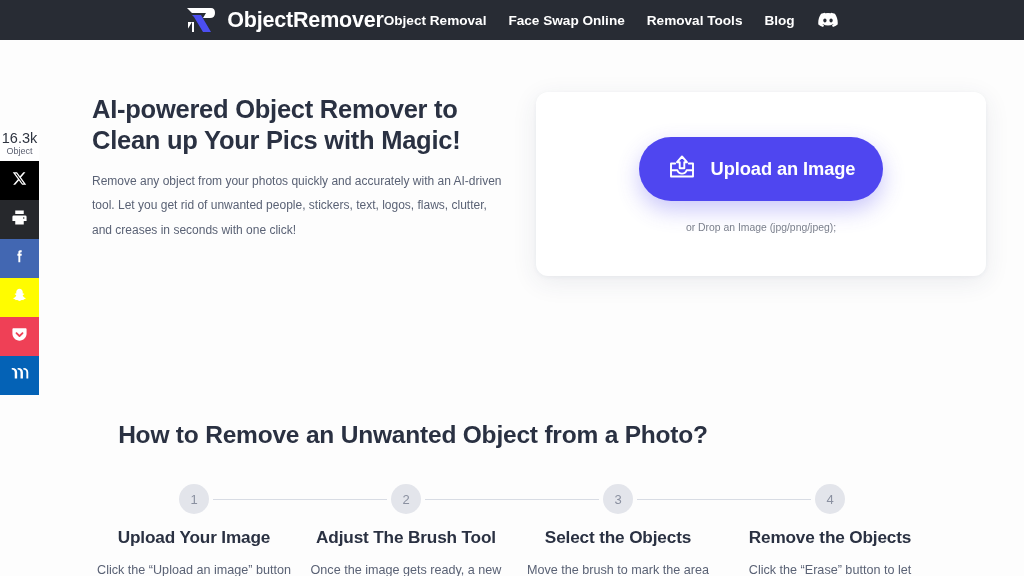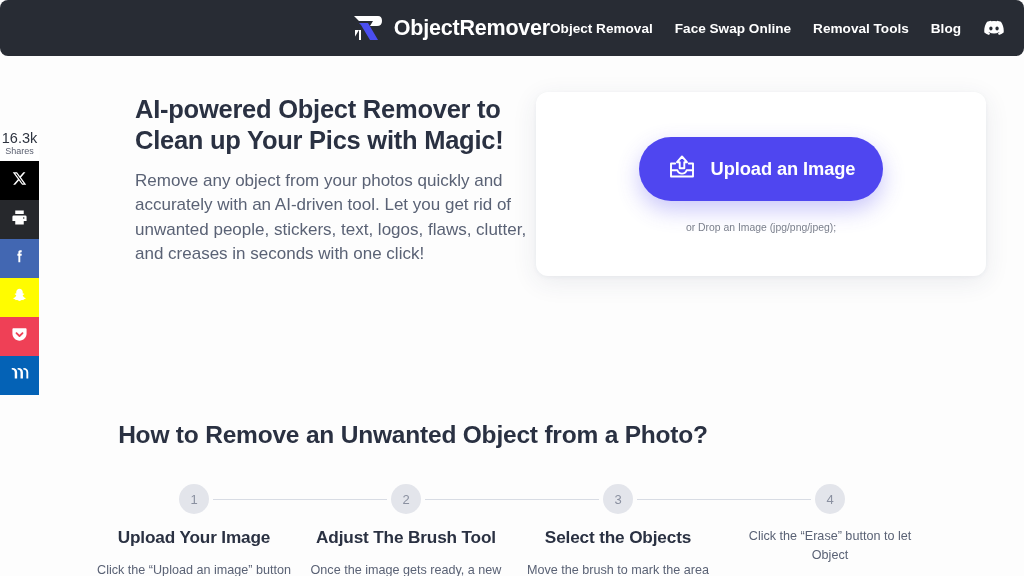--- a/index.html
+++ b/index.html
@@ -12,27 +12,26 @@
   #page {
     position: relative;
     width: 1024px; height: 576px;
     background: #fdfdfd;
     overflow: hidden;
   }
 
   
   .header {
     position: absolute; top: 0; left: 0;
-    width: 1024px; height: 56px;
+    width: 1024px; height: 40px;
     background: #282c34;
     display: flex;
     align-items: center;
-    justify-content: flex-end;
+    justify-content: center;
     padding: 0 14px 0 18px;
-    border-radius: 8px;
   }
   .brand {
     display: flex; align-items: center; gap: 9px;
   }
   .brand-mark { width: 34px; height: 30px; display: block; }
   .brand-name {
     color: #ffffff;
     font-size: 21.5px;
     font-weight: bold;
     letter-spacing: -0.2px;
@@ -86,33 +85,32 @@
   .s-fb { background: #4267b2; }
   .s-snap { background: #fffc00; }
   .s-pocket { background: #ef4056; }
   .s-mix { background: #0462b6; }
 
   
   .hero {
     position: absolute;
     left: 92px; top: 94px;
     width: 420px;
-    margin-left: 43px;
   }
   .hero h1 {
     font-size: 25.5px;
     line-height: 31px;
     color: #2a3142;
     font-weight: bold;
     letter-spacing: -0.25px;
     width: 415px;
   }
   .hero p {
     margin-top: 13px;
-    font-size: 17px;
+    font-size: 12px;
     line-height: 24.3px;
     color: #5a6275;
     width: 412px;
   }
 
   
   .upload-card {
     position: absolute;
     left: 536px; top: 92px;
     width: 450px; height: 184px;
@@ -231,21 +229,21 @@
         <svg width="20" height="16" viewBox="0 0 24 18" xmlns="http://www.w3.org/2000/svg">
           <path fill="#ffffff" d="M20.3 1.6A19 19 0 0 0 15.7.2l-.3.6a17 17 0 0 0-6.8 0L8.3.2A19 19 0 0 0 3.7 1.6C.8 6 0 10.2.4 14.4a19 19 0 0 0 5.7 2.9l1.2-2c-.7-.2-1.3-.5-1.9-.9l.5-.4a13.5 13.5 0 0 0 12.2 0l.5.4c-.6.4-1.2.7-1.9.9l1.2 2a19 19 0 0 0 5.7-2.9c.5-4.9-.8-9-3.3-12.8ZM8.3 11.9c-1.1 0-2-1-2-2.3s.9-2.3 2-2.3 2 1 2 2.3-.9 2.3-2 2.3Zm7.4 0c-1.1 0-2-1-2-2.3s.9-2.3 2-2.3 2 1 2 2.3-.9 2.3-2 2.3Z"></path>
         </svg>
       </span>
     </div>
   </div>
 
   <div class="share-rail">
     <div class="share-count">
       <span class="share-count-num">16.3k</span>
-      <span class="share-count-label">Shares</span>
+      <span class="share-count-label">Object</span>
     </div>
 
     <div class="share-btn s-x">
       <span>
         <svg width="15" height="15" viewBox="0 0 24 24" xmlns="http://www.w3.org/2000/svg">
           <path fill="#ffffff" d="M18.2 2h3.3l-7.2 8.3L22.8 22h-6.6l-5.2-6.8L5.1 22H1.8l7.7-8.8L1.2 2h6.8l4.7 6.2L18.2 2Zm-1.2 18h1.8L7.1 3.9H5.2L17 20Z"></path>
         </svg>
       </span>
     </div>
 
@@ -338,18 +336,19 @@
       </div>
       <div class="step-title">Select the Objects</div>
       <div class="step-desc">Move the brush to mark the area that</div>
     </div>
 
     <div class="step">
       <div class="step-circle-wrap">
 
         <div class="step-circle">4</div>
       </div>
+      <div class="step-title">Remove the Objects</div>
       <div class="step-desc">Click the “Erase” button to let Object</div>
     </div>
 
   </div>
 
 </div>
 
 </body></html>

